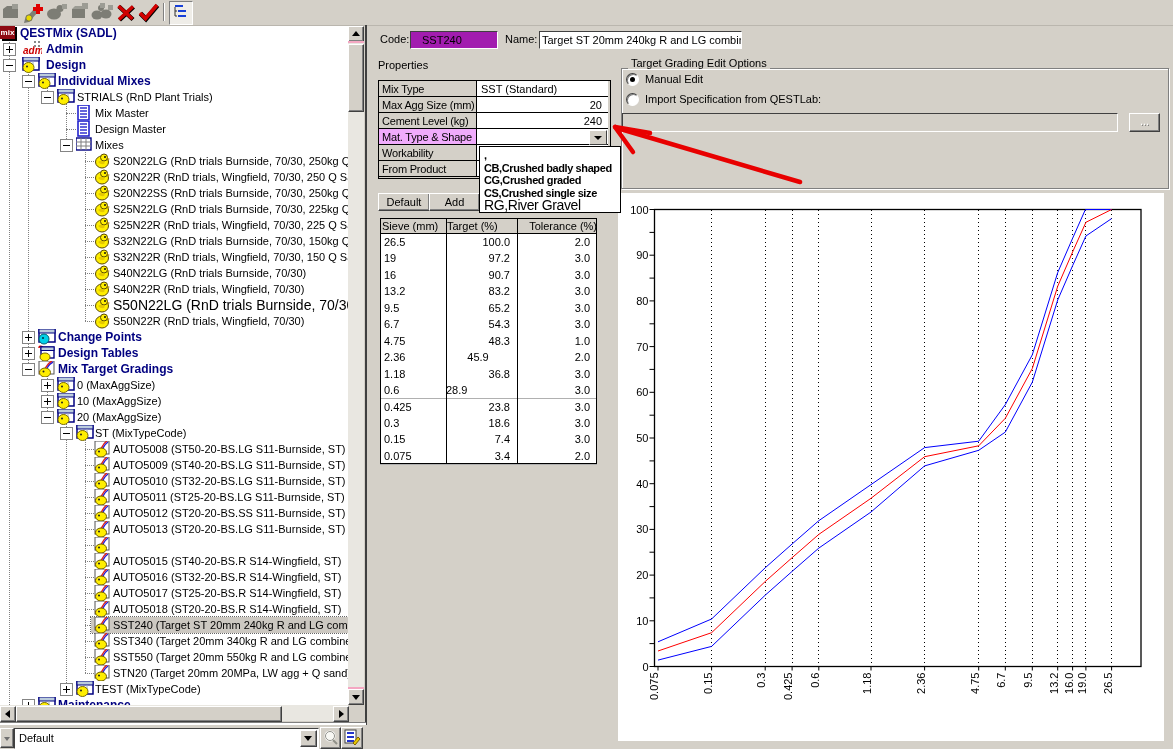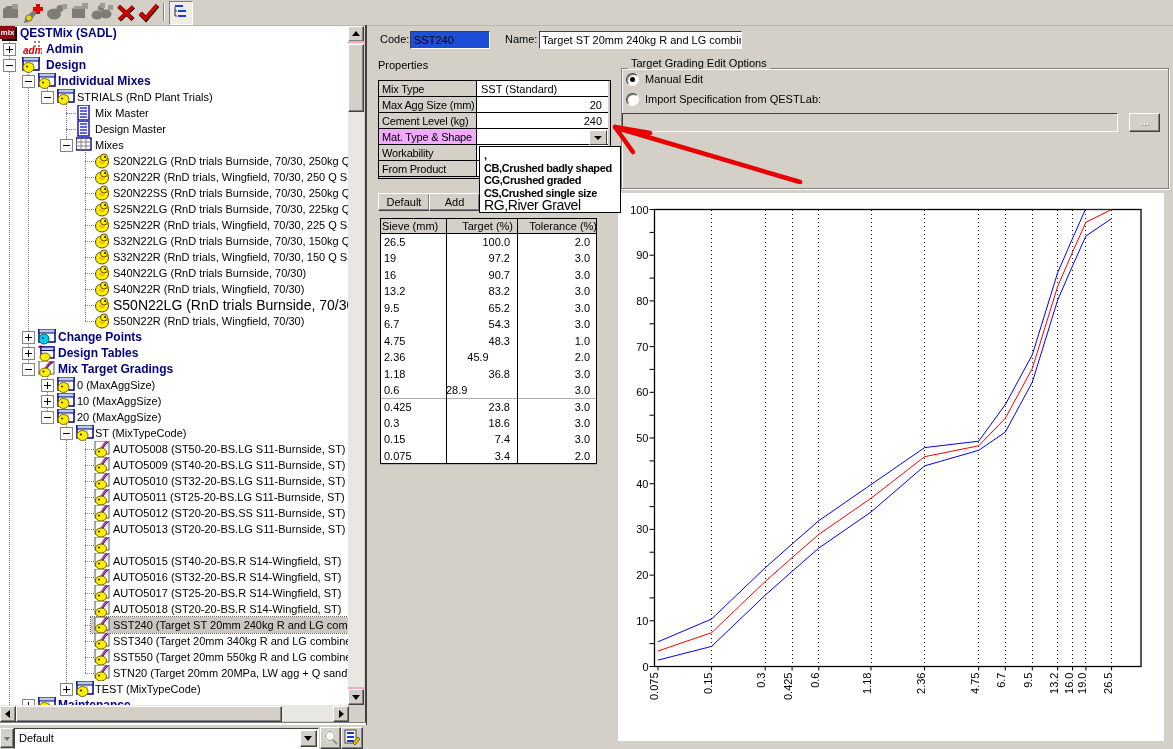--- a/index.html
+++ b/index.html
@@ -548,21 +548,21 @@
     </svg></div>
 <div class="abs raised" style="left:341px;top:727px;width:20px;height:20px"><svg width="20" height="20">
       <rect x="3" y="2" width="11" height="13" fill="#fff" stroke="#404040"></rect>
       <rect x="5" y="4" width="7" height="2" fill="#2233cc"></rect>
       <rect x="5" y="8" width="7" height="2" fill="#2233cc"></rect>
       <rect x="5" y="12" width="7" height="2" fill="#2233cc"></rect>
       <path d="M11 15 L16 9 L18 11 L13 17 Z" fill="#e8c800" stroke="#806000"></path>
     </svg></div>
 
 <div class="abs" style="left:380px;top:33px">Code:</div>
-<div class="abs" style="left:410px;top:31px;width:75px;height:16px;background:#1d4ed8;border:1px solid;border-color:#404040 #fff #fff #404040;line-height:16px;padding-left:3px">SST240</div>
+<div class="abs" style="left:410px;top:31px;width:75px;height:16px;background:#a21caf;border:1px solid;border-color:#404040 #fff #fff #404040;line-height:16px;padding-left:11px">SST240</div>
 <div class="abs" style="left:505px;top:33px">Name:</div>
 <div class="abs" style="left:539px;top:31px;width:199px;height:16px;background:#fff;border:1px solid;border-color:#404040 #fff #fff #404040;line-height:16px;padding-left:2px;overflow:hidden;white-space:nowrap">Target ST 20mm 240kg R and LG combin</div>
 <div class="abs" style="left:378px;top:59px">Properties</div>
 
 <div style="position:absolute;left:378px;top:80px;width:231px;height:97px;border:1px solid #000"></div>
 <div style="position:absolute;left:379px;top:81px;width:98px;height:16px;background:#d4d0c8;border-right:1px solid #000;border-bottom:1px solid #000;line-height:16px;padding-left:3px;box-sizing:border-box;white-space:nowrap;letter-spacing:-0.2px">Mix Type</div>
 <div style="position:absolute;left:477px;top:81px;width:131px;height:16px;background:#fff;border-bottom:1px solid #000;line-height:16px;padding-left:4px;box-sizing:border-box">SST (Standard)</div>
 <div style="position:absolute;left:379px;top:97px;width:98px;height:16px;background:#d4d0c8;border-right:1px solid #000;border-bottom:1px solid #000;line-height:16px;padding-left:3px;box-sizing:border-box;white-space:nowrap;letter-spacing:-0.2px">Max Agg Size (mm)</div>
 <div style="position:absolute;left:477px;top:97px;width:131px;height:16px;background:#fff;border-bottom:1px solid #000;line-height:16px;text-align:right;padding-right:6px;box-sizing:border-box">20</div>
 <div style="position:absolute;left:379px;top:113px;width:98px;height:16px;background:#d4d0c8;border-right:1px solid #000;border-bottom:1px solid #000;line-height:16px;padding-left:3px;box-sizing:border-box;white-space:nowrap;letter-spacing:-0.2px">Cement Level (kg)</div>
@@ -576,21 +576,21 @@
 <div style="position:absolute;left:379px;top:145px;width:98px;height:16px;background:#d4d0c8;border-right:1px solid #000;border-bottom:1px solid #000;line-height:16px;padding-left:3px;box-sizing:border-box;white-space:nowrap;letter-spacing:-0.2px">Workability</div>
 <div style="position:absolute;left:477px;top:145px;width:131px;height:16px;background:#fff;border-bottom:1px solid #000;line-height:16px;padding-left:4px;box-sizing:border-box"></div>
 <div style="position:absolute;left:379px;top:161px;width:98px;height:16px;background:#d4d0c8;border-right:1px solid #000;border-bottom:1px solid #000;line-height:16px;padding-left:3px;box-sizing:border-box;white-space:nowrap;letter-spacing:-0.2px">From Product</div>
 <div style="position:absolute;left:477px;top:161px;width:131px;height:16px;background:#fff;border-bottom:1px solid #000;line-height:16px;padding-left:4px;box-sizing:border-box"></div>
 
 <div class="abs raised" style="left:378px;top:193px;width:50px;height:16px;text-align:center;line-height:16px">Default</div>
 <div class="abs raised" style="left:429px;top:193px;width:49px;height:16px;text-align:center;line-height:16px">Add</div>
 
 <div style="position:absolute;left:380px;top:218px;width:217px;height:16px;background:#d4d0c8;border:1px solid #000;box-sizing:border-box"></div>
 <div style="position:absolute;left:382px;top:218px;height:16px;line-height:16px">Sieve (mm)</div>
-<div style="position:absolute;left:446px;top:218px;width:66px;height:16px;line-height:16px;text-align:right;border-left:1px solid #000">Target (%)</div>
+<div style="position:absolute;left:446px;top:218px;width:66px;height:16px;line-height:16px;border-left:1px solid #000">Target (%)</div>
 <div style="position:absolute;left:517px;top:218px;width:79px;height:16px;line-height:16px;text-align:right;border-left:1px solid #000">Tolerance (%)</div>
 <div style="position:absolute;left:380px;top:234.0px;width:217px;height:16.45px;background:#fff;border-bottom:1px solid #b0b0b0"></div>
 <div style="position:absolute;left:384px;top:234.0px;height:16px;line-height:17px">26.5</div>
 <div style="position:absolute;left:446px;top:234.0px;width:64px;height:16px;line-height:17px;text-align:right">100.0</div>
 <div style="position:absolute;left:517px;top:234.0px;width:73px;height:16px;line-height:17px;text-align:right">2.0</div>
 <div style="position:absolute;left:380px;top:250.4px;width:217px;height:16.45px;background:#fff;border-bottom:1px solid #b0b0b0"></div>
 <div style="position:absolute;left:384px;top:250.4px;height:16px;line-height:17px">19</div>
 <div style="position:absolute;left:446px;top:250.4px;width:64px;height:16px;line-height:17px;text-align:right">97.2</div>
 <div style="position:absolute;left:517px;top:250.4px;width:73px;height:16px;line-height:17px;text-align:right">3.0</div>
 <div style="position:absolute;left:380px;top:266.9px;width:217px;height:16.45px;background:#fff;border-bottom:1px solid #b0b0b0"></div>

